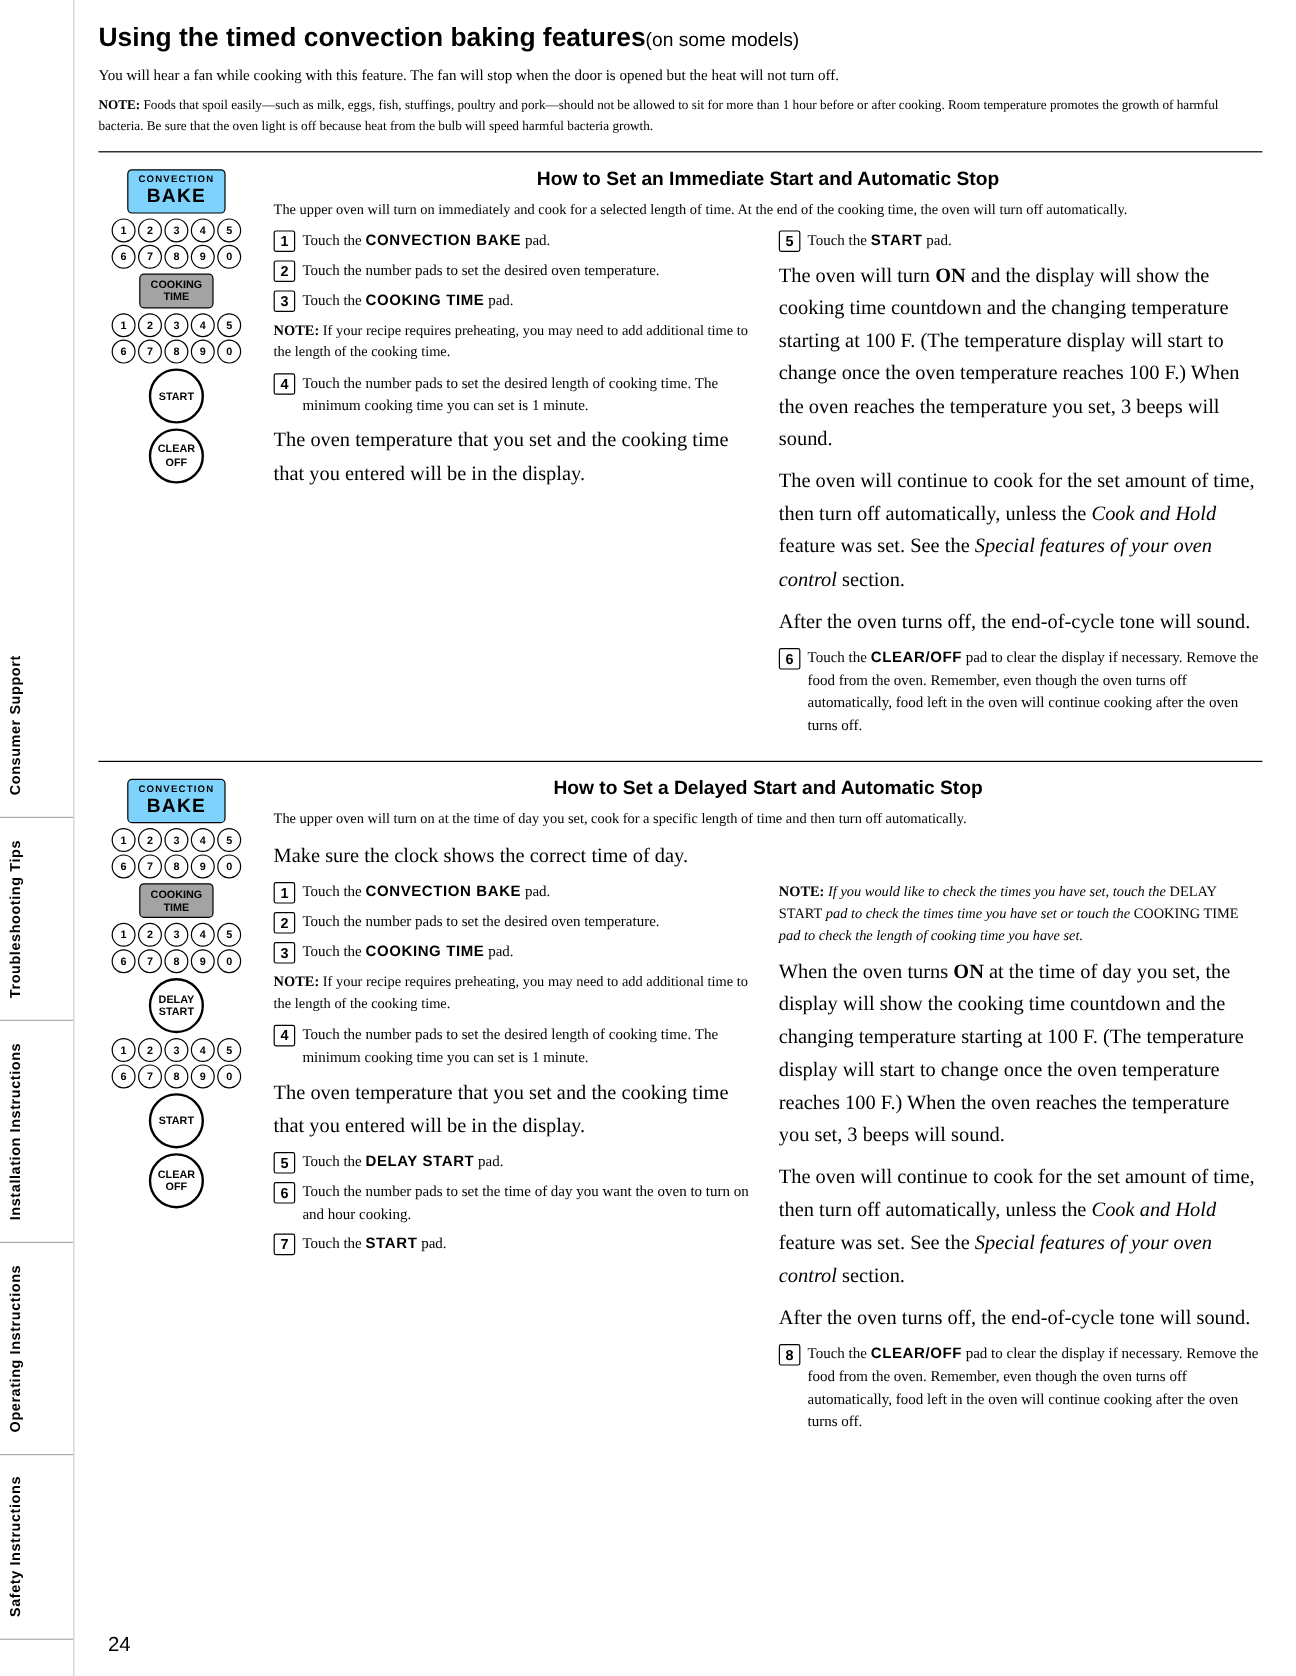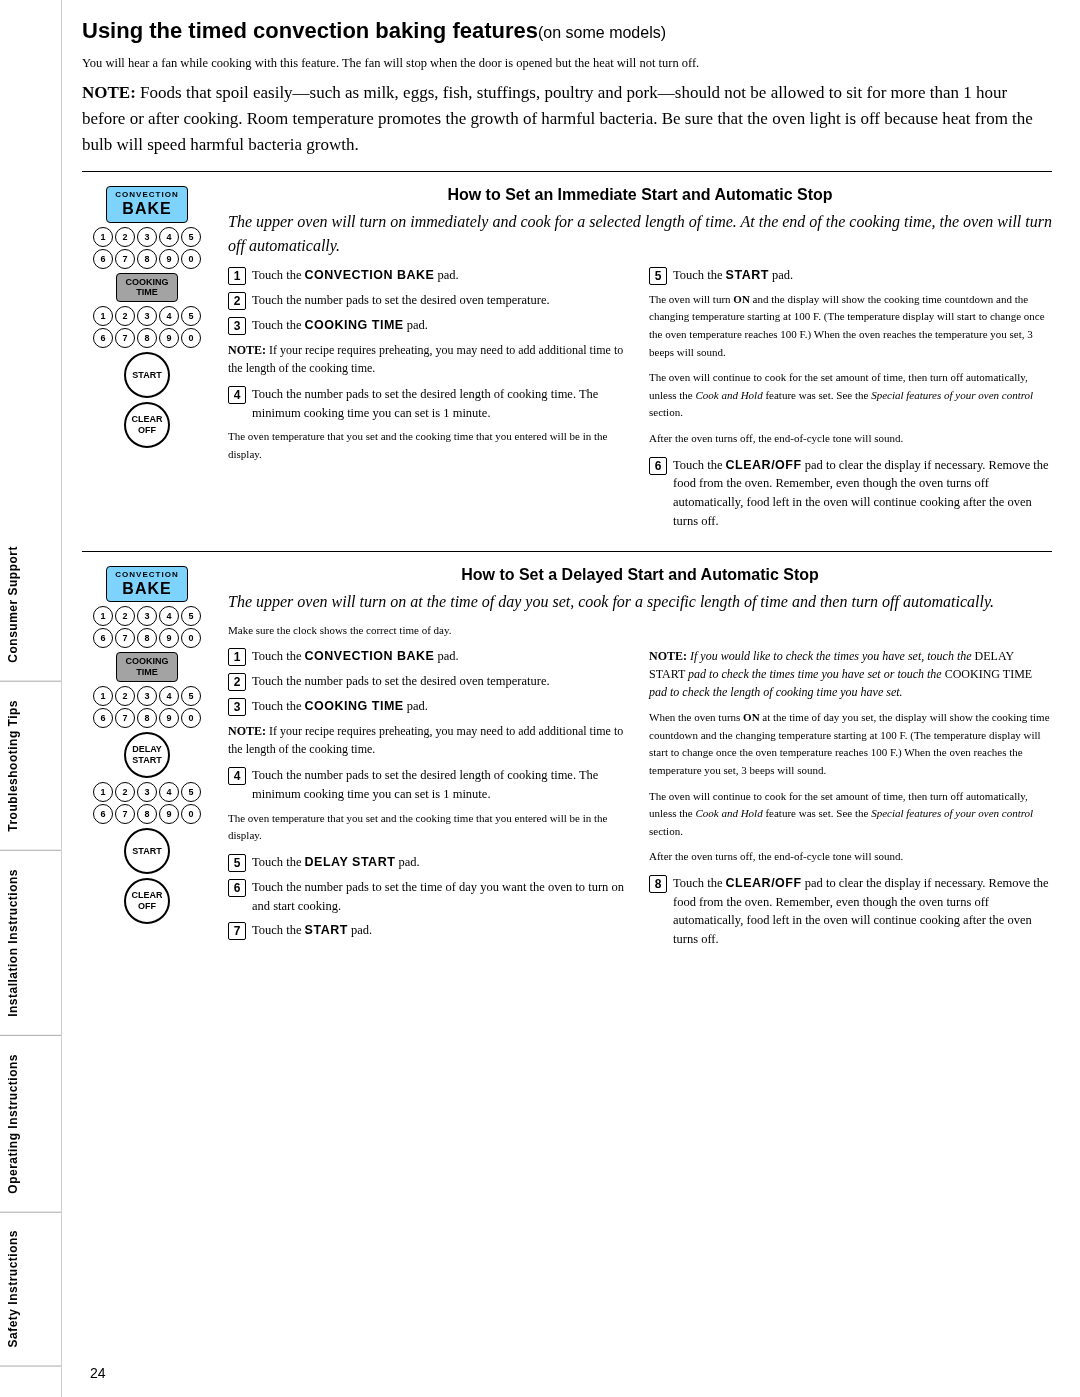--- a/index.html
+++ b/index.html
@@ -77,21 +77,21 @@
       font-size: 16px;
       font-weight: normal;
     }
 
     .intro-text {
       font-size: 12.5px;
       line-height: 1.55;
       margin-bottom: 6px;
     }
     .note-text {
-      font-size: 17px;
+      font-size: 11px;
       line-height: 1.55;
       margin-bottom: 12px;
     }
     .note-text strong { font-weight: bold; }
 
     
     .sections-container {
       display: flex;
       flex-direction: column;
       gap: 0;
@@ -123,22 +123,21 @@
 
     .section-heading {
       font-size: 16px;
       font-weight: bold;
       font-family: Arial, sans-serif;
       margin-bottom: 6px;
       text-align: center;
     }
 
     .italic-note {
-      font-style: italic;
-      font-size: 16px;
+      font-size: 12px;
       line-height: 1.5;
       margin-bottom: 8px;
     }
 
     .two-col {
       display: flex;
       flex-direction: row;
       gap: 18px;
     }
 
@@ -187,21 +186,21 @@
     }
 
     .body-note {
       font-size: 12px;
       line-height: 1.5;
       margin-bottom: 8px;
     }
     .body-note strong { font-weight: bold; }
 
     .right-col-text {
-      font-size: 11px;
+      font-size: 17px;
       line-height: 1.6;
       margin-bottom: 8px;
     }
     .right-col-text .italic { font-style: italic; }
 
     
     .oven-diagram {
       display: flex;
       flex-direction: column;
       align-items: center;
@@ -275,21 +274,21 @@
       display: flex;
       flex-direction: column;
       align-items: center;
       justify-content: center;
     }
 
     .page-number {
       position: absolute;
       bottom: 16px;
       left: 28px;
-      font-size: 14px;
+      font-size: 17px;
       font-family: Arial, sans-serif;
     }
 
   </style>
 </head>
 <body>
 
 <div class="page-wrapper">
 
   <div class="sidebar">
@@ -496,21 +495,21 @@
                 <div class="step-num">4</div>
                 <div class="step-text">Touch the number pads to set the desired length of cooking time. The minimum cooking time you can set is 1 minute.</div>
               </div>
               <div class="right-col-text">The oven temperature that you set and the cooking time that you entered will be in the display.</div>
               <div class="step">
                 <div class="step-num">5</div>
                 <div class="step-text">Touch the <span class="key">DELAY START</span> pad.</div>
               </div>
               <div class="step">
                 <div class="step-num">6</div>
-                <div class="step-text">Touch the number pads to set the time of day you want the oven to turn on and start cooking.</div>
+                <div class="step-text">Touch the number pads to set the time of day you want the oven to turn on and hour cooking.</div>
               </div>
               <div class="step">
                 <div class="step-num">7</div>
                 <div class="step-text">Touch the <span class="key">START</span> pad.</div>
               </div>
             </div>
             <div class="col-right">
               <div class="body-note">
                 <strong>NOTE:</strong>
                 <span> <em>If you would like to check the times you have set, touch the</em> DELAY START <em>pad to check the times time you have set or touch the</em> COOKING TIME <em>pad to check the length of cooking time you have set.</em></span>

